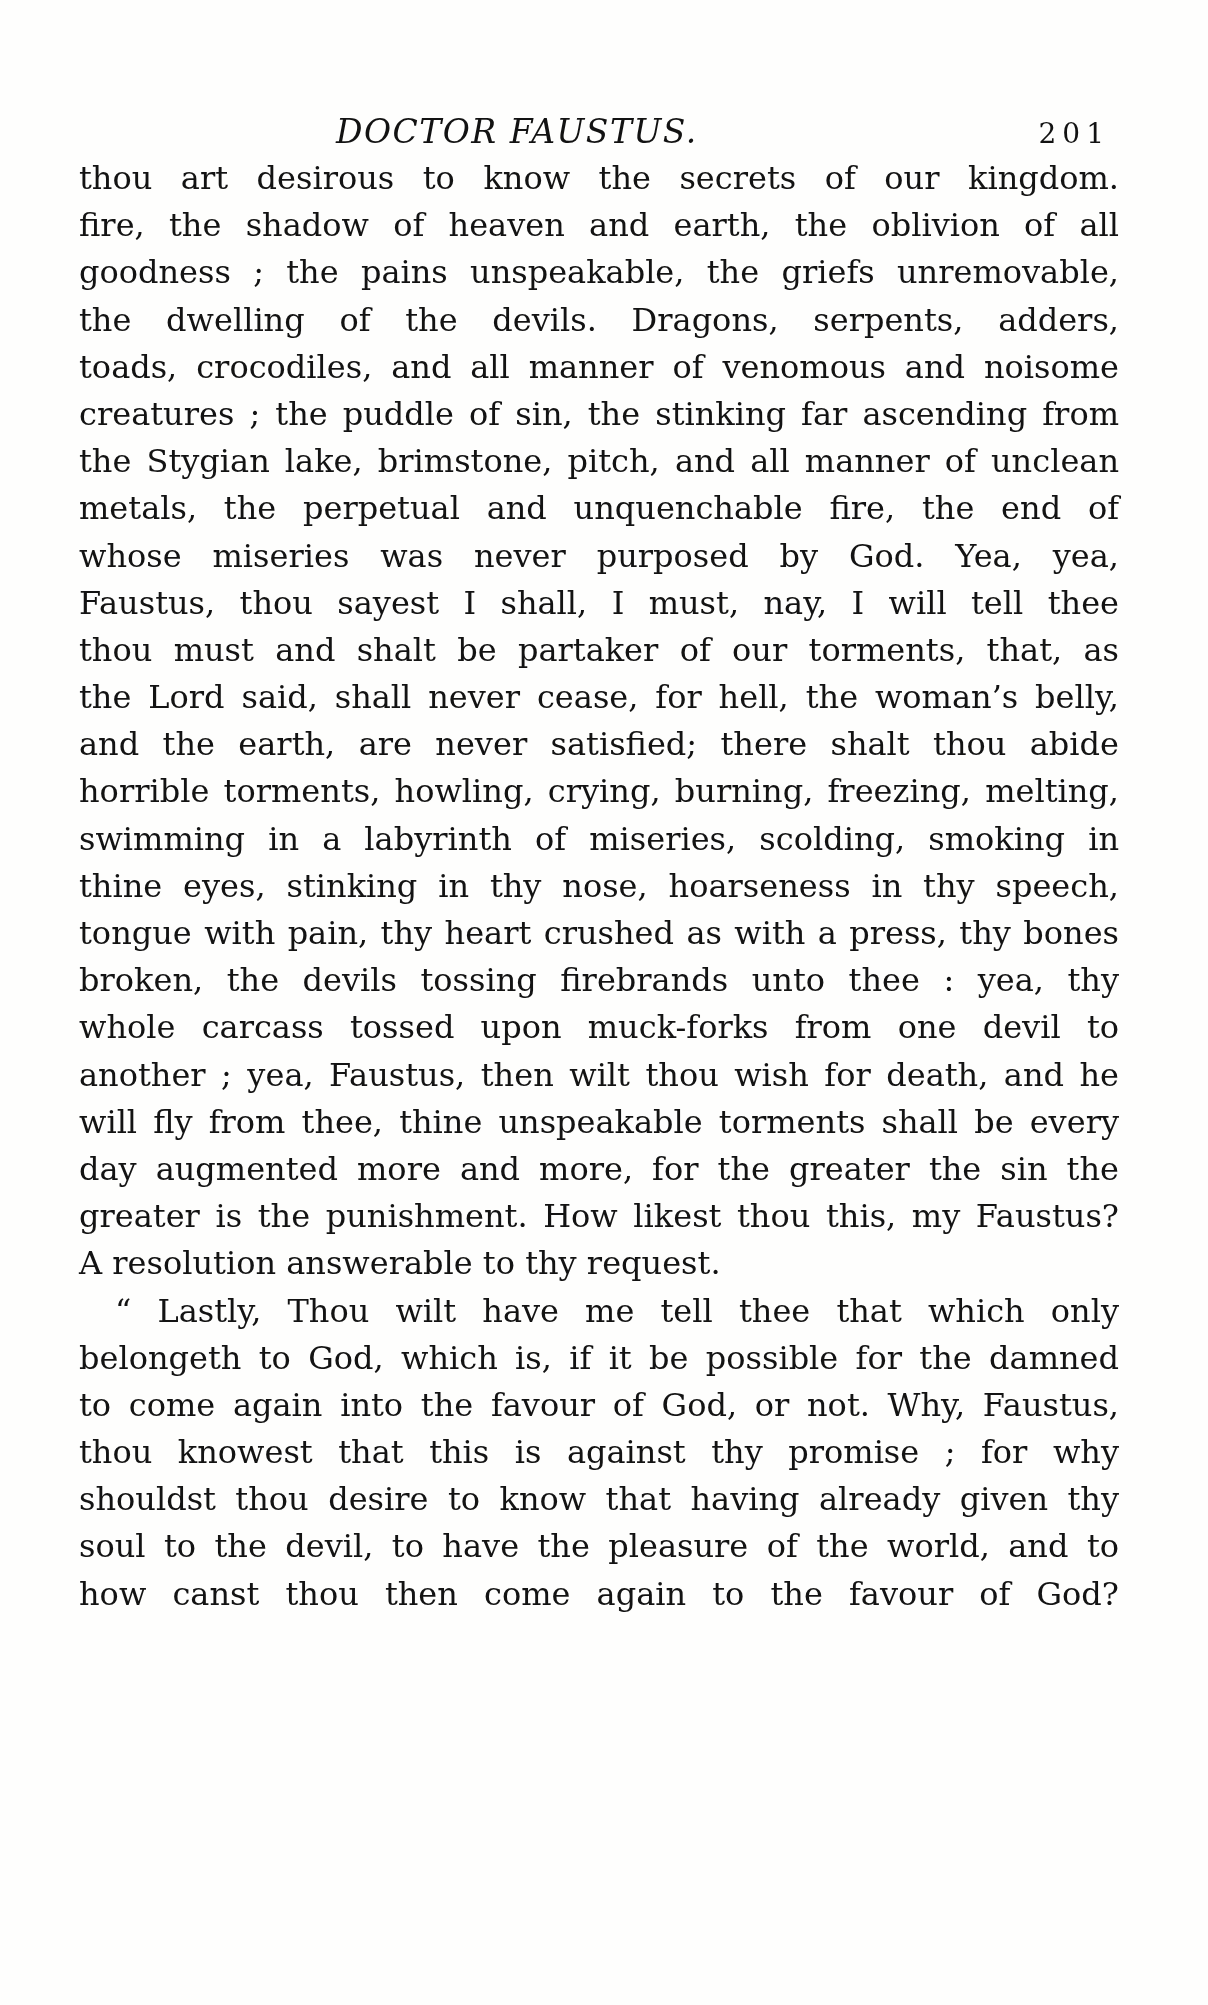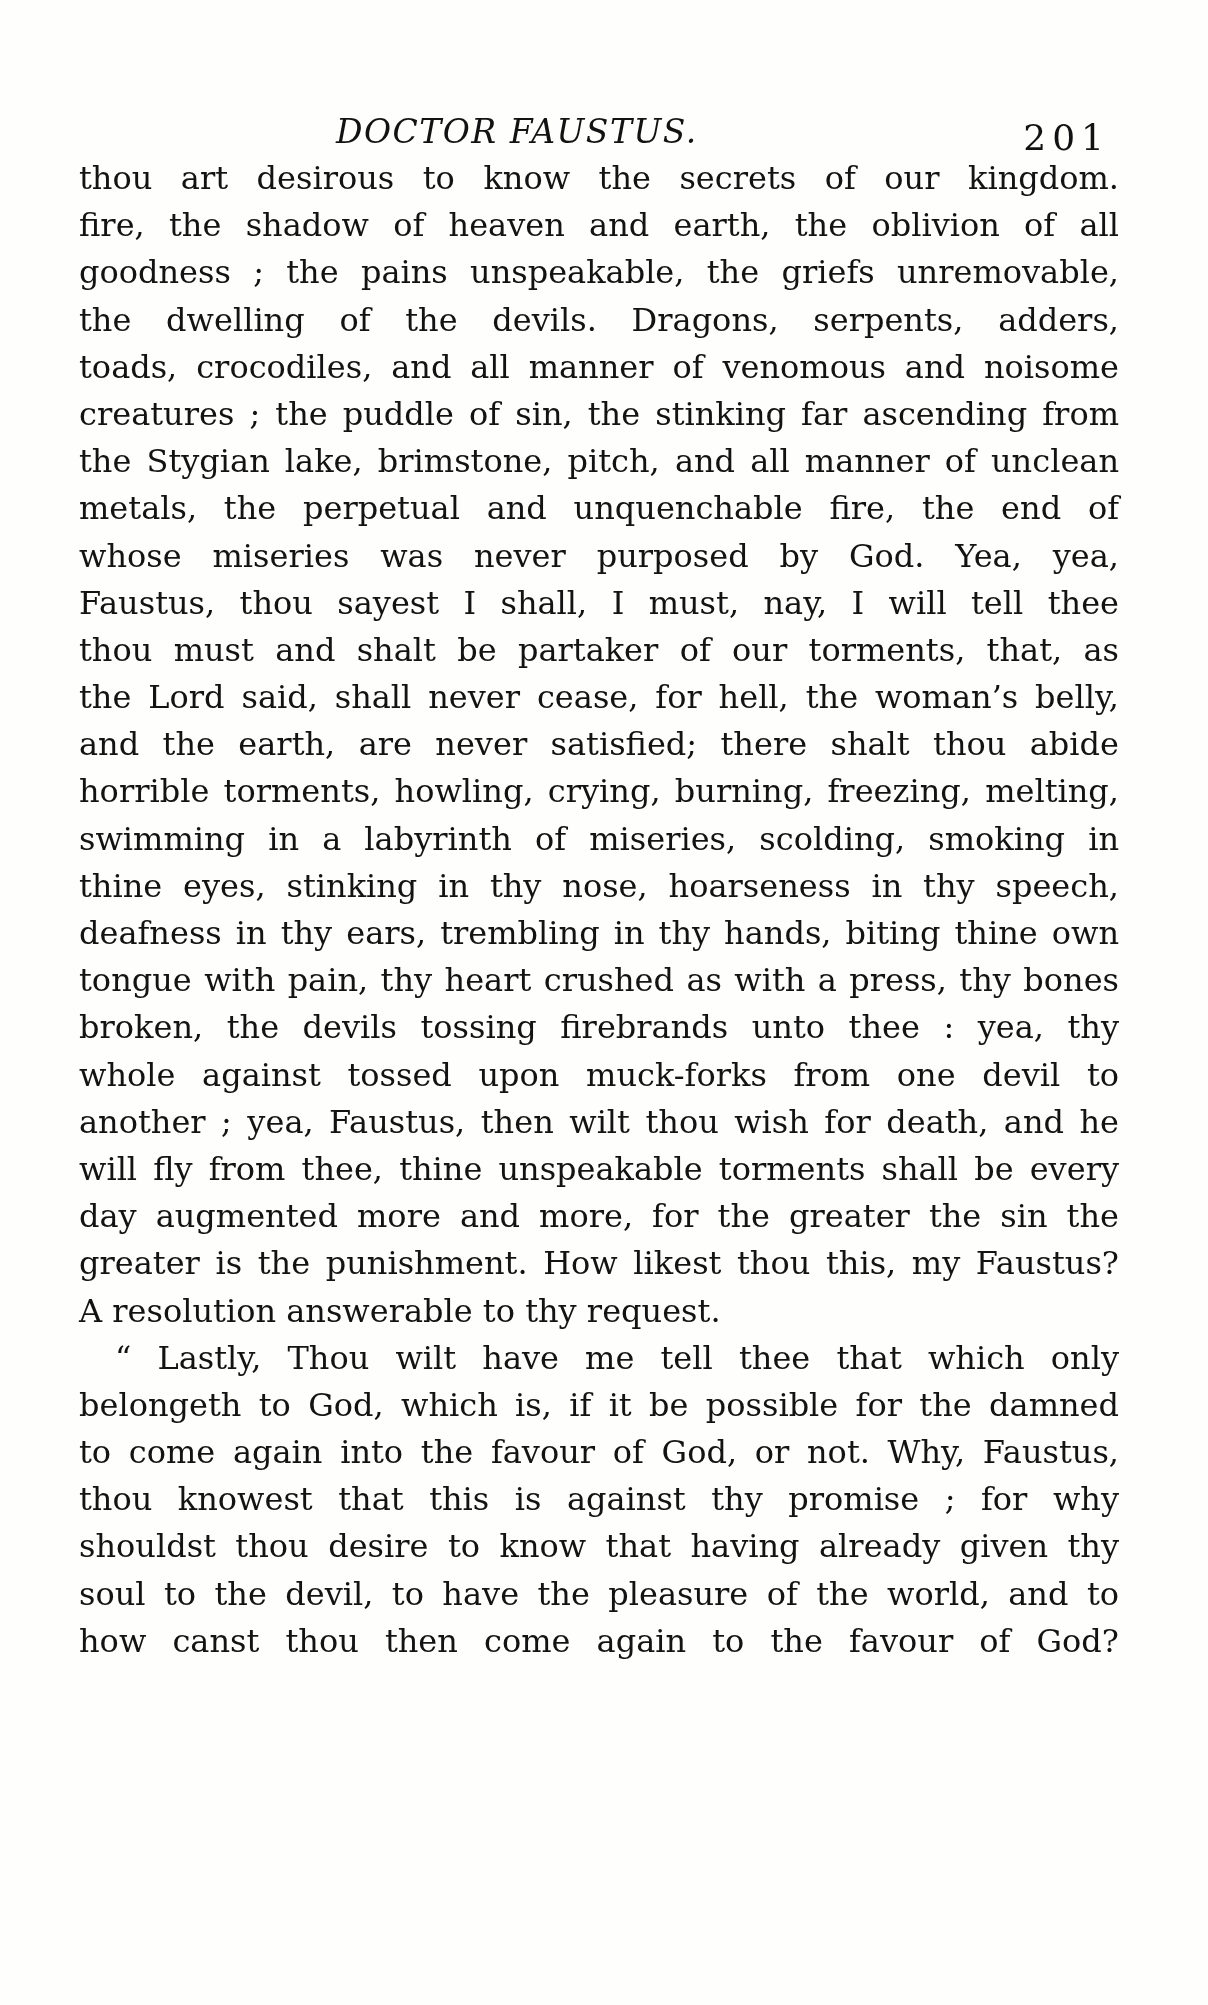--- a/index.html
+++ b/index.html
@@ -34,21 +34,21 @@
     font-style: italic;
     font-size: 33px;
     letter-spacing: 1.5px;
     white-space: nowrap;
     color: #121212;
   }
   .head-folio {
     position: absolute;
     right: 14px;
     top: 9px;
-    font-size: 36px;
+    font-size: 28px;
     letter-spacing: 6px;
     color: #121212;
   }
   .textblock {
     position: absolute;
     top: 155px;
     left: 79px;
     width: 1040px;
     font-size: 32px;
     line-height: 47.2px;
@@ -85,24 +85,23 @@
       <div class="line">the Stygian lake, brimstone, pitch, and all manner of unclean</div>
       <div class="line">metals, the perpetual and unquenchable fire, the end of</div>
       <div class="line">whose miseries was never purposed by God.  Yea, yea,</div>
       <div class="line">Faustus, thou sayest I shall, I must, nay, I will tell thee</div>
       <div class="line">thou must and shalt be partaker of our torments, that, as</div>
       <div class="line">the Lord said, shall never cease, for hell, the woman’s belly,</div>
       <div class="line">and the earth, are never satisfied; there shalt thou abide</div>
       <div class="line">horrible torments, howling, crying, burning, freezing, melting,</div>
       <div class="line">swimming in a labyrinth of miseries, scolding, smoking in</div>
       <div class="line">thine eyes, stinking in thy nose, hoarseness in thy speech,</div>
-      <div class="line">deafness in thy ears, trembling in thy hands, biting thine own</div>
       <div class="line">tongue with pain, thy heart crushed as with a press, thy bones</div>
       <div class="line">broken, the devils tossing firebrands unto thee : yea, thy</div>
-      <div class="line">whole against tossed upon muck-forks from one devil to</div>
+      <div class="line">whole carcass tossed upon muck-forks from one devil to</div>
       <div class="line">another ; yea, Faustus, then wilt thou wish for death, and he</div>
       <div class="line">will fly from thee, thine unspeakable torments shall be every</div>
       <div class="line">day augmented more and more, for the greater the sin the</div>
       <div class="line">greater is the punishment.  How likest thou this, my Faustus?</div>
       <div class="line end">A resolution answerable to thy request.</div>
       <div class="line indent">“ Lastly, Thou wilt have me tell thee that which only</div>
       <div class="line">belongeth to God, which is, if it be possible for the damned</div>
       <div class="line">to come again into the favour of God, or not.  Why, Faustus,</div>
       <div class="line">thou knowest that this is against thy promise ; for why</div>
       <div class="line">shouldst thou desire to know that having already given thy</div>

